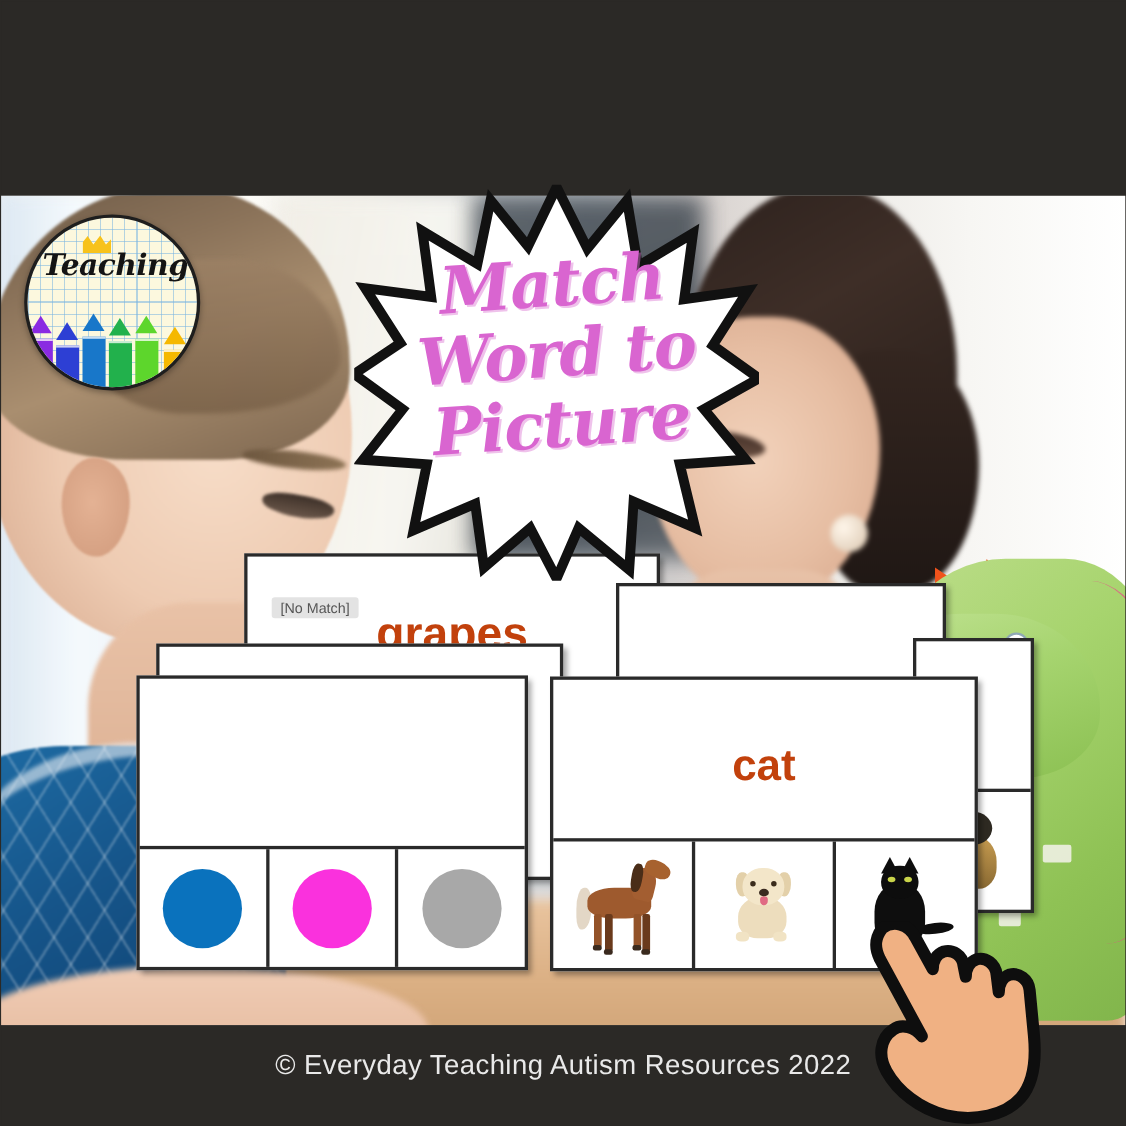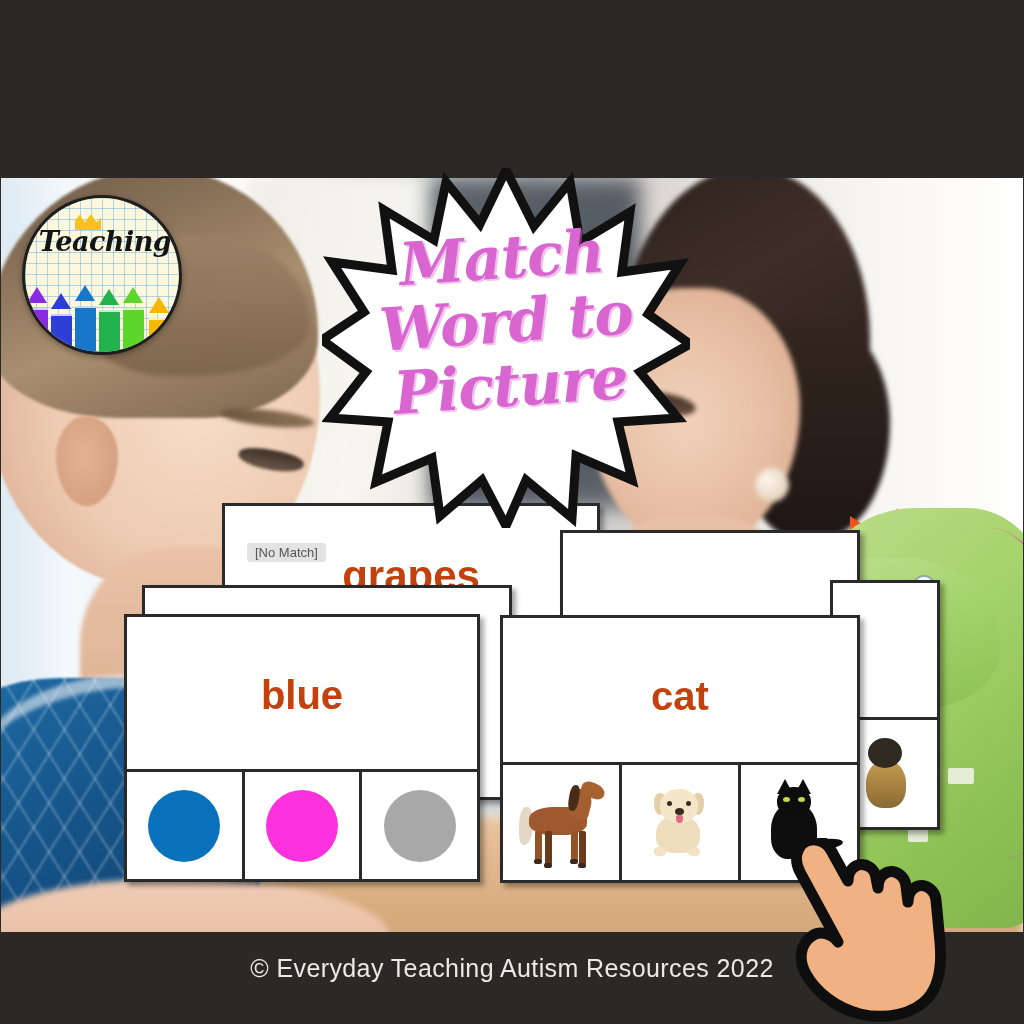--- a/index.html
+++ b/index.html
@@ -308,21 +308,21 @@
   
   #card-grapes{left:222px;top:503px;width:378px;height:250px;z-index:21;}
   #card-grapes .word{top:46px;font-size:42px;}
   #card-back-a{left:142px;top:585px;width:370px;height:215px;z-index:22;}
   #card-back-b{left:560px;top:530px;width:300px;height:240px;z-index:21;}
   #card-back-c{left:830px;top:580px;width:110px;height:250px;z-index:22;}
   #card-back-c .row{height:110px;}
   #card-blue{left:124px;top:614px;width:356px;height:268px;z-index:30;}
   #card-blue .word{top:56px;font-size:40px;}
   #card-blue .row{height:110px;}
-  #card-cat{left:500px;top:615px;width:360px;height:268px;z-index:31;}
+  #card-cat{left:500px;top:615px;width:389px;height:268px;z-index:31;}
   #card-cat .word{top:56px;font-size:40px;}
   #card-cat .row{height:118px;}
 
   .dot{border-radius:50%;}
   .dot-blue{width:72px;height:72px;background:#0a72bd;}
   .dot-pink{width:72px;height:72px;background:#FA31DD;}
   .dot-grey{width:72px;height:72px;background:#A8A8A8;}
 
   
   .ani{position:relative;width:96px;height:92px;}
@@ -433,21 +433,20 @@
       <div class="cell">
         <div class="ani" style="width:46px;height:80px;">
           <div class="k-body" style="left:4px;top:26px;"></div>
           <div class="k-head" style="left:6px;top:4px;"></div>
         </div>
       </div>
     </div>
   </div>
 
   <div class="card" id="card-blue">
-    <div class="word">blue</div>
     <div class="row">
       <div class="cell">
         <div class="dot dot-blue"></div>
       </div>
       <div class="cell">
         <div class="dot dot-pink"></div>
       </div>
       <div class="cell">
         <div class="dot dot-grey"></div>
       </div>

